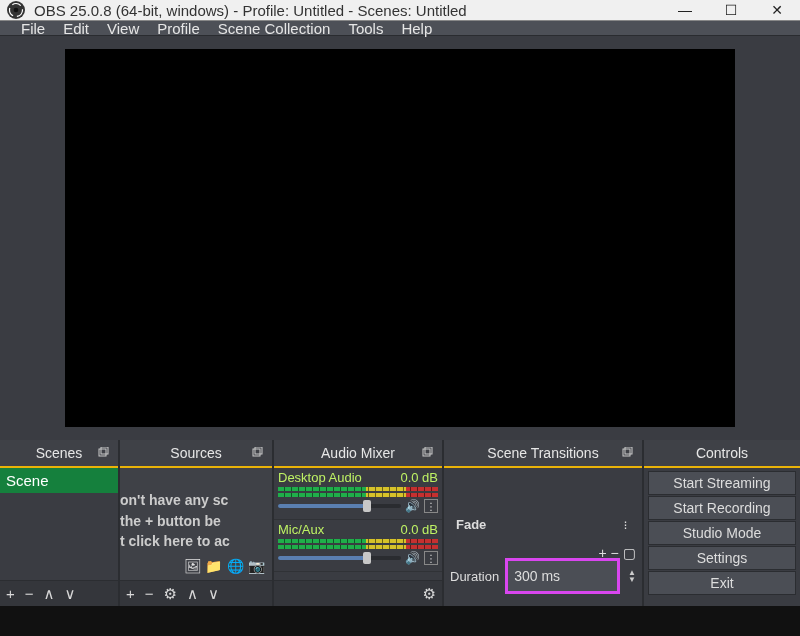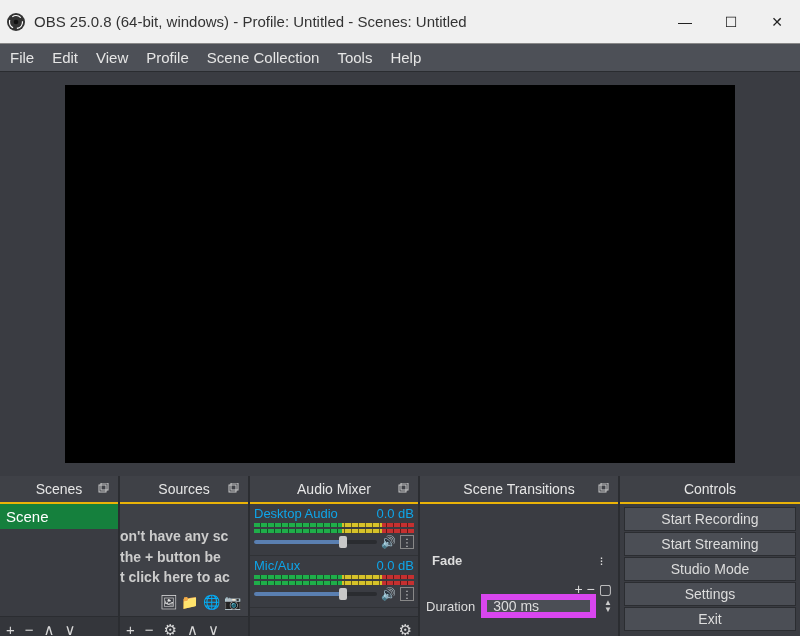--- a/index.html
+++ b/index.html
@@ -8,45 +8,45 @@
     background: #111;
     font-family: "Segoe UI", Arial, sans-serif;
     font-size: 13px;
     color: #ddd;
     width: 800px;
     height: 636px;
     overflow: hidden;
   }
   
   .titlebar {
-    height: 44px;
+    height: 21px;
     background: #f0f0f0;
     color: #222;
     display: flex;
     align-items: center;
     padding-left: 6px;
     border-bottom: 1px solid #888;
   }
   .titlebar .app-icon {
     width: 20px; height: 20px;
     display:inline-flex;align-items:center;justify-content:center;
     margin-right:8px;
   }
   .titlebar .title-text { font-size: 15px; color:#333; }
   .titlebar .wbtns { margin-left:auto; display:flex; }
   .titlebar .wbtn {
     width:46px; height:36px; display:flex;align-items:center;justify-content:center;
     font-size:14px; color:#222;
   }
   
   .menubar {
-    height: 28px;
+    height: 15px;
     background: #4d5057;
     display:flex; align-items:center;
-    padding-left:1px;
+    padding-left:12px;
     border-bottom:1px solid #2a2c30;
   }
   .menubar .mitem {
     padding: 4px 9px;
     font-size:15px;
     color:#e6e6e6;
   }
   
   .preview-wrap {
     background:#3a3c42;
@@ -93,21 +93,21 @@
 
   
   .scenes { width:120px; }
   .scene-item {
     background:#15803d;
     color:#fff;
     padding:4px 6px;
     font-size:15px;
   }
   
-  .sources { width:130px; }
+  .sources { width:154px; }
   .sources .dock-body {
     background:#3f4147;
     color:#ccc;
     font-size:14px;
     line-height:1.45;
     padding:2px 4px 0 0;
     overflow:hidden;
     white-space: pre-line;
   }
   .sources-icons {
@@ -116,21 +116,21 @@
   }
 
   
   .mixer { width:170px; }
   .mixer .channel {
     padding:2px 4px 6px 4px;
     border-bottom:1px solid #303236;
   }
   .mixer .ch-head {
     display:flex; justify-content:space-between;
-    font-size:13px; color:#0ea5e9;
+    font-size:13px; color:#bef264;
     margin-bottom:2px;
   }
   .mixer .meter {
     height:4px;
     background: linear-gradient(to right, #1fae4a 0%, #1fae4a 55%, #d6c22a 55%, #d6c22a 80%, #c53030 80%);
     position:relative;
     margin-bottom:2px;
   }
   .mixer .meter::after{
     content:""; position:absolute;inset:0;
@@ -153,22 +153,22 @@
     width:14px;height:14px;border:1px solid #888;display:flex;align-items:center;justify-content:center;font-size:10px;
   }
 
   
   .transitions { width:200px;gap:45px; }
   .transitions .field-row {
     display:flex; align-items:center; gap:6px;
     padding:4px 6px;
   }
   .transitions select, .transitions .numbox {
-    background:#4b4e55; color:#ddd; border:6px solid #d946ef;
-    font-size:14px; height:24px;
+    background:#4b4e55; color:#ddd; border:3px solid #d946ef;
+    font-size:14px; height:36px;
   }
   .transitions .select-wide { flex:1; padding:0 6px; display:flex;align-items:center;justify-content:space-between;font-weight:bold; }
   .transitions .spin {
     display:flex; flex-direction:column; margin-left:2px;
   }
   .transitions .spin span { font-size:8px; line-height:7px; color:#ccc; }
   .transitions .mini-tools {
     position:absolute; right:6px; top:32px;
     display:flex; gap:4px; align-items:center;
     font-size:14px; color:#ddd;
@@ -354,21 +354,21 @@
         </div>
       </div>
     </div>
   </div>
 
   <div class="dock controls">
     <div class="dock-header">
       <span>Controls</span>
     </div>
     <div class="dock-body">
+      <div class="btn">Start Streaming</div>
       <div class="btn">Start Recording</div>
-      <div class="btn">Start Streaming</div>
       <div class="btn">Studio Mode</div>
       <div class="btn">Settings</div>
       <div class="btn">Exit</div>
     </div>
   </div>
 
 </div>
 
 </body></html>

